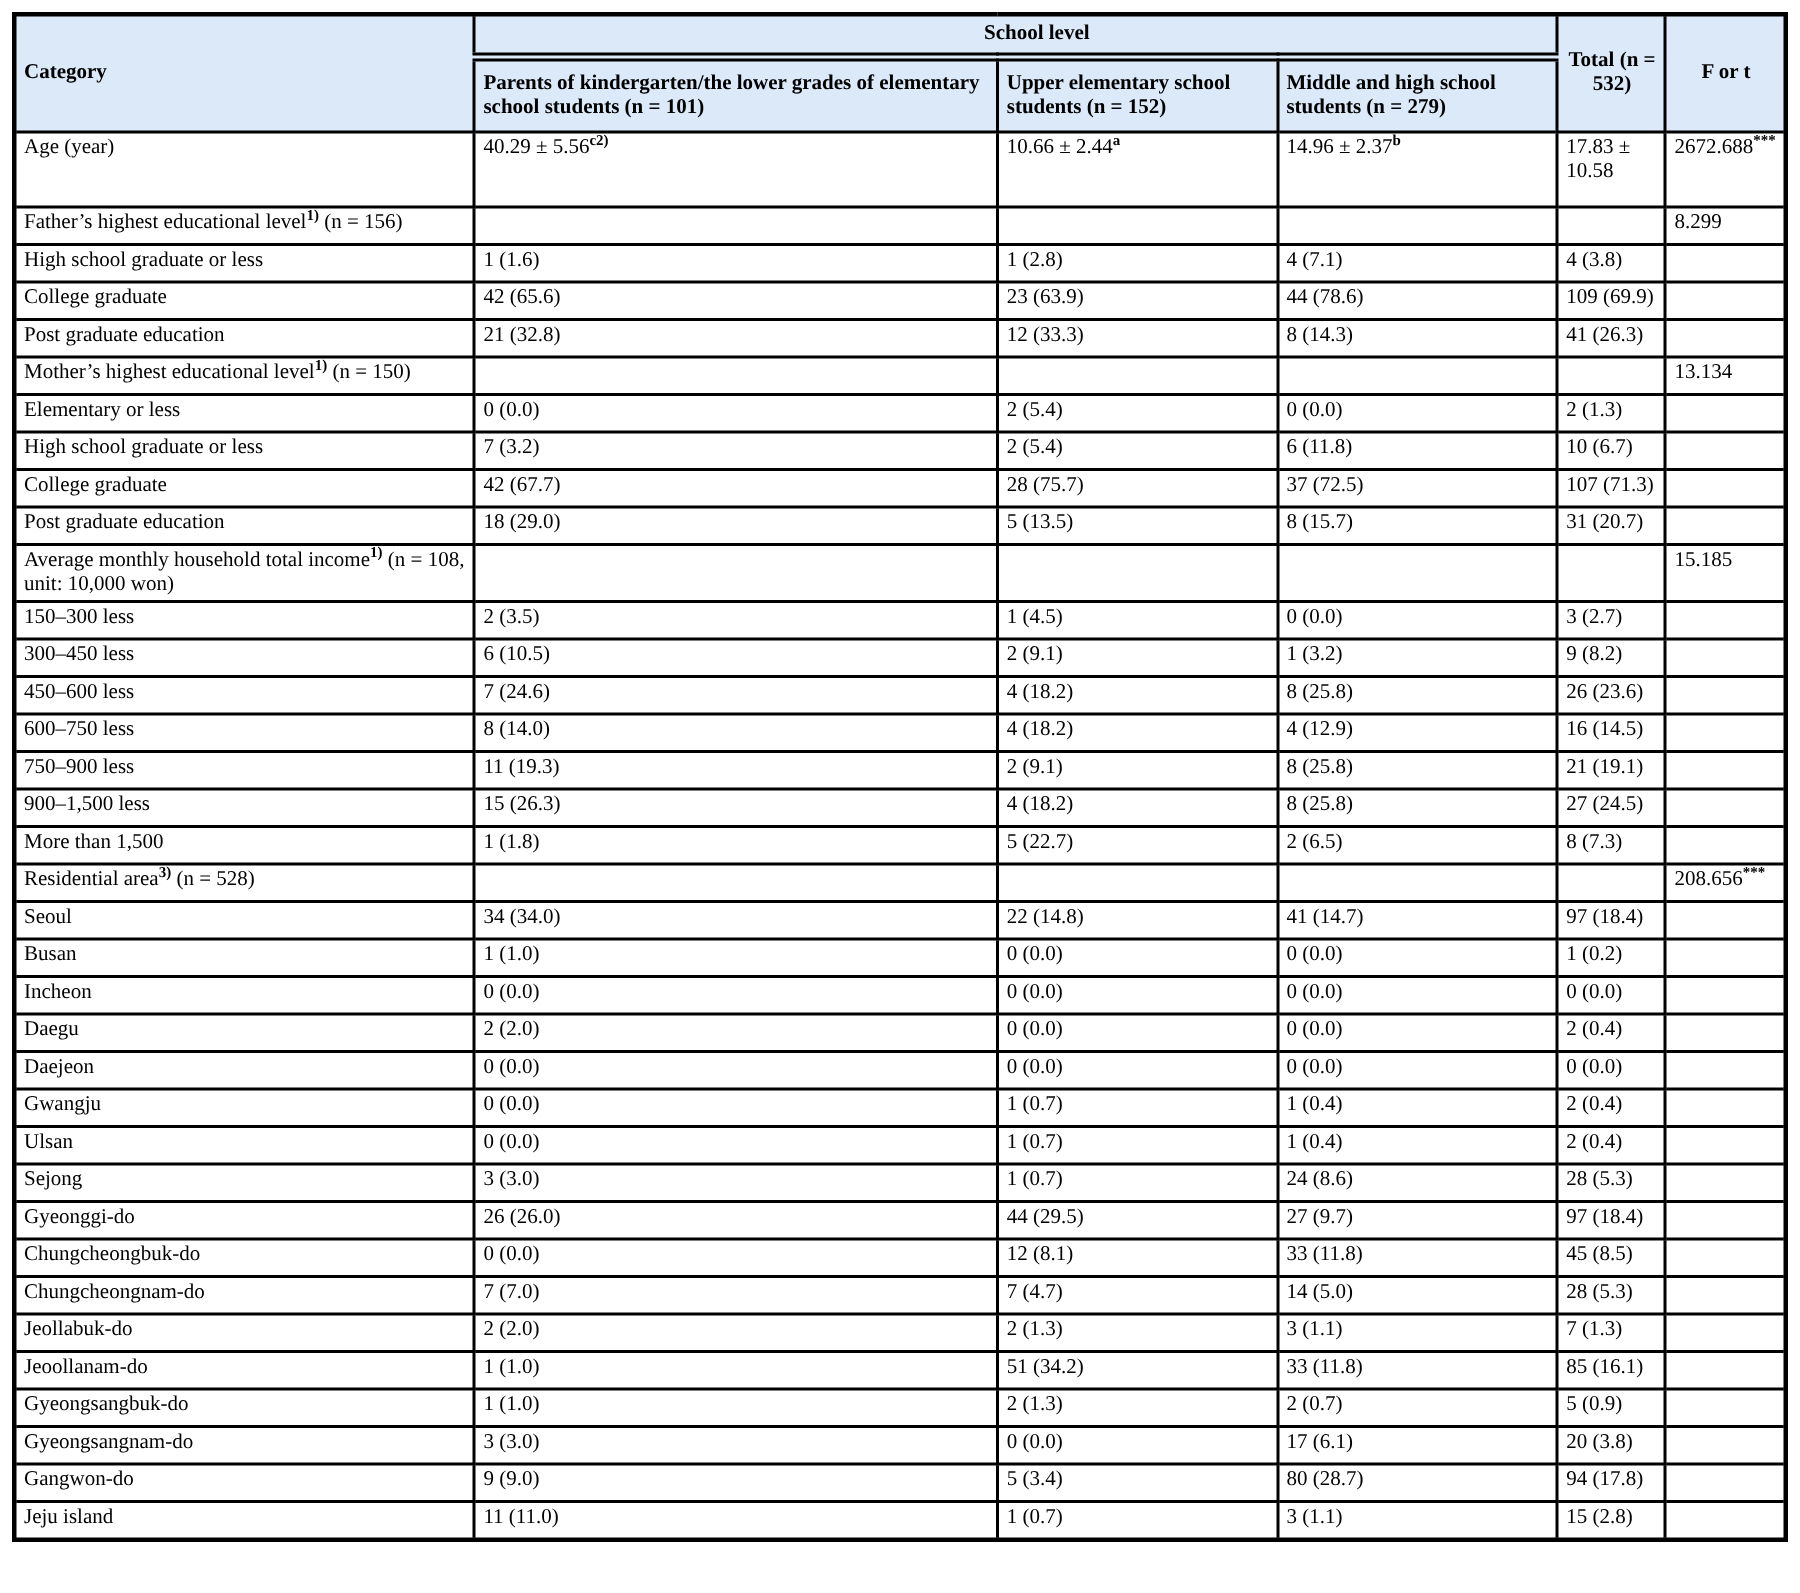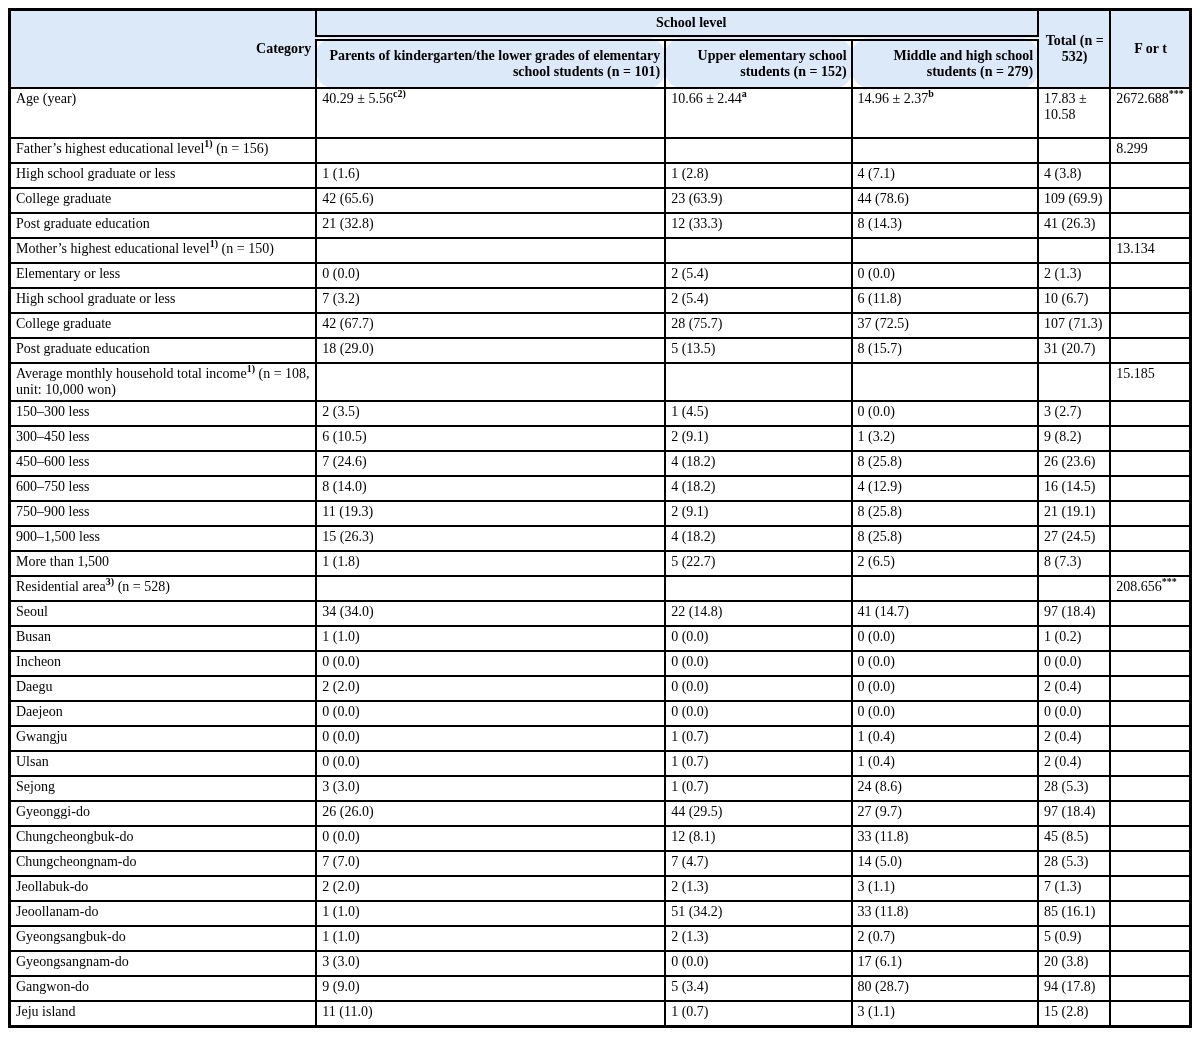--- a/index.html
+++ b/index.html
@@ -1,23 +1,23 @@
 <!DOCTYPE html>
 <html style="--hdr-bg: #dbe9f8;"><head>
 <meta charset="utf-8">
 <style>
   html,body{margin:0;padding:0;background:#fff;}
   body{width:1200px;height:1062px;font-family:"Liberation Serif","DejaVu Serif",serif;color:#000;}
   .wrap{padding:8px;}
   table{border-collapse:collapse;table-layout:fixed;width:1184px;border:3px solid #000;}
   th,td{border:2px solid #000;padding:2px 4px 2px 5px;font-size:14px;line-height:16px;vertical-align:top;text-align:left;word-wrap:break-word;}
   thead th{background:var(--hdr-bg,#dbe9f8);font-weight:bold;vertical-align:middle;}
-  th.category-h{text-align:right;margin-left:40px;}
+  th.category-h{text-align:left;margin-left:40px;}
   th.school-level-h{text-align:center;height:20px;border-bottom:6px double #000;padding-left:32px;}
-  th.sub-h{text-align:right;height:42px;border-radius:17px;}
+  th.sub-h{text-align:left;height:42px;}
   th.total-h,th.fort-h{text-align:center;}
   tbody td{height:19px;}
   tbody tr:first-child td{height:44px;}
   sup{font-size:10px;line-height:0;font-weight:bold;}
 </style>
 </head>
 <body>
 
 <div class="wrap">
   <table>

